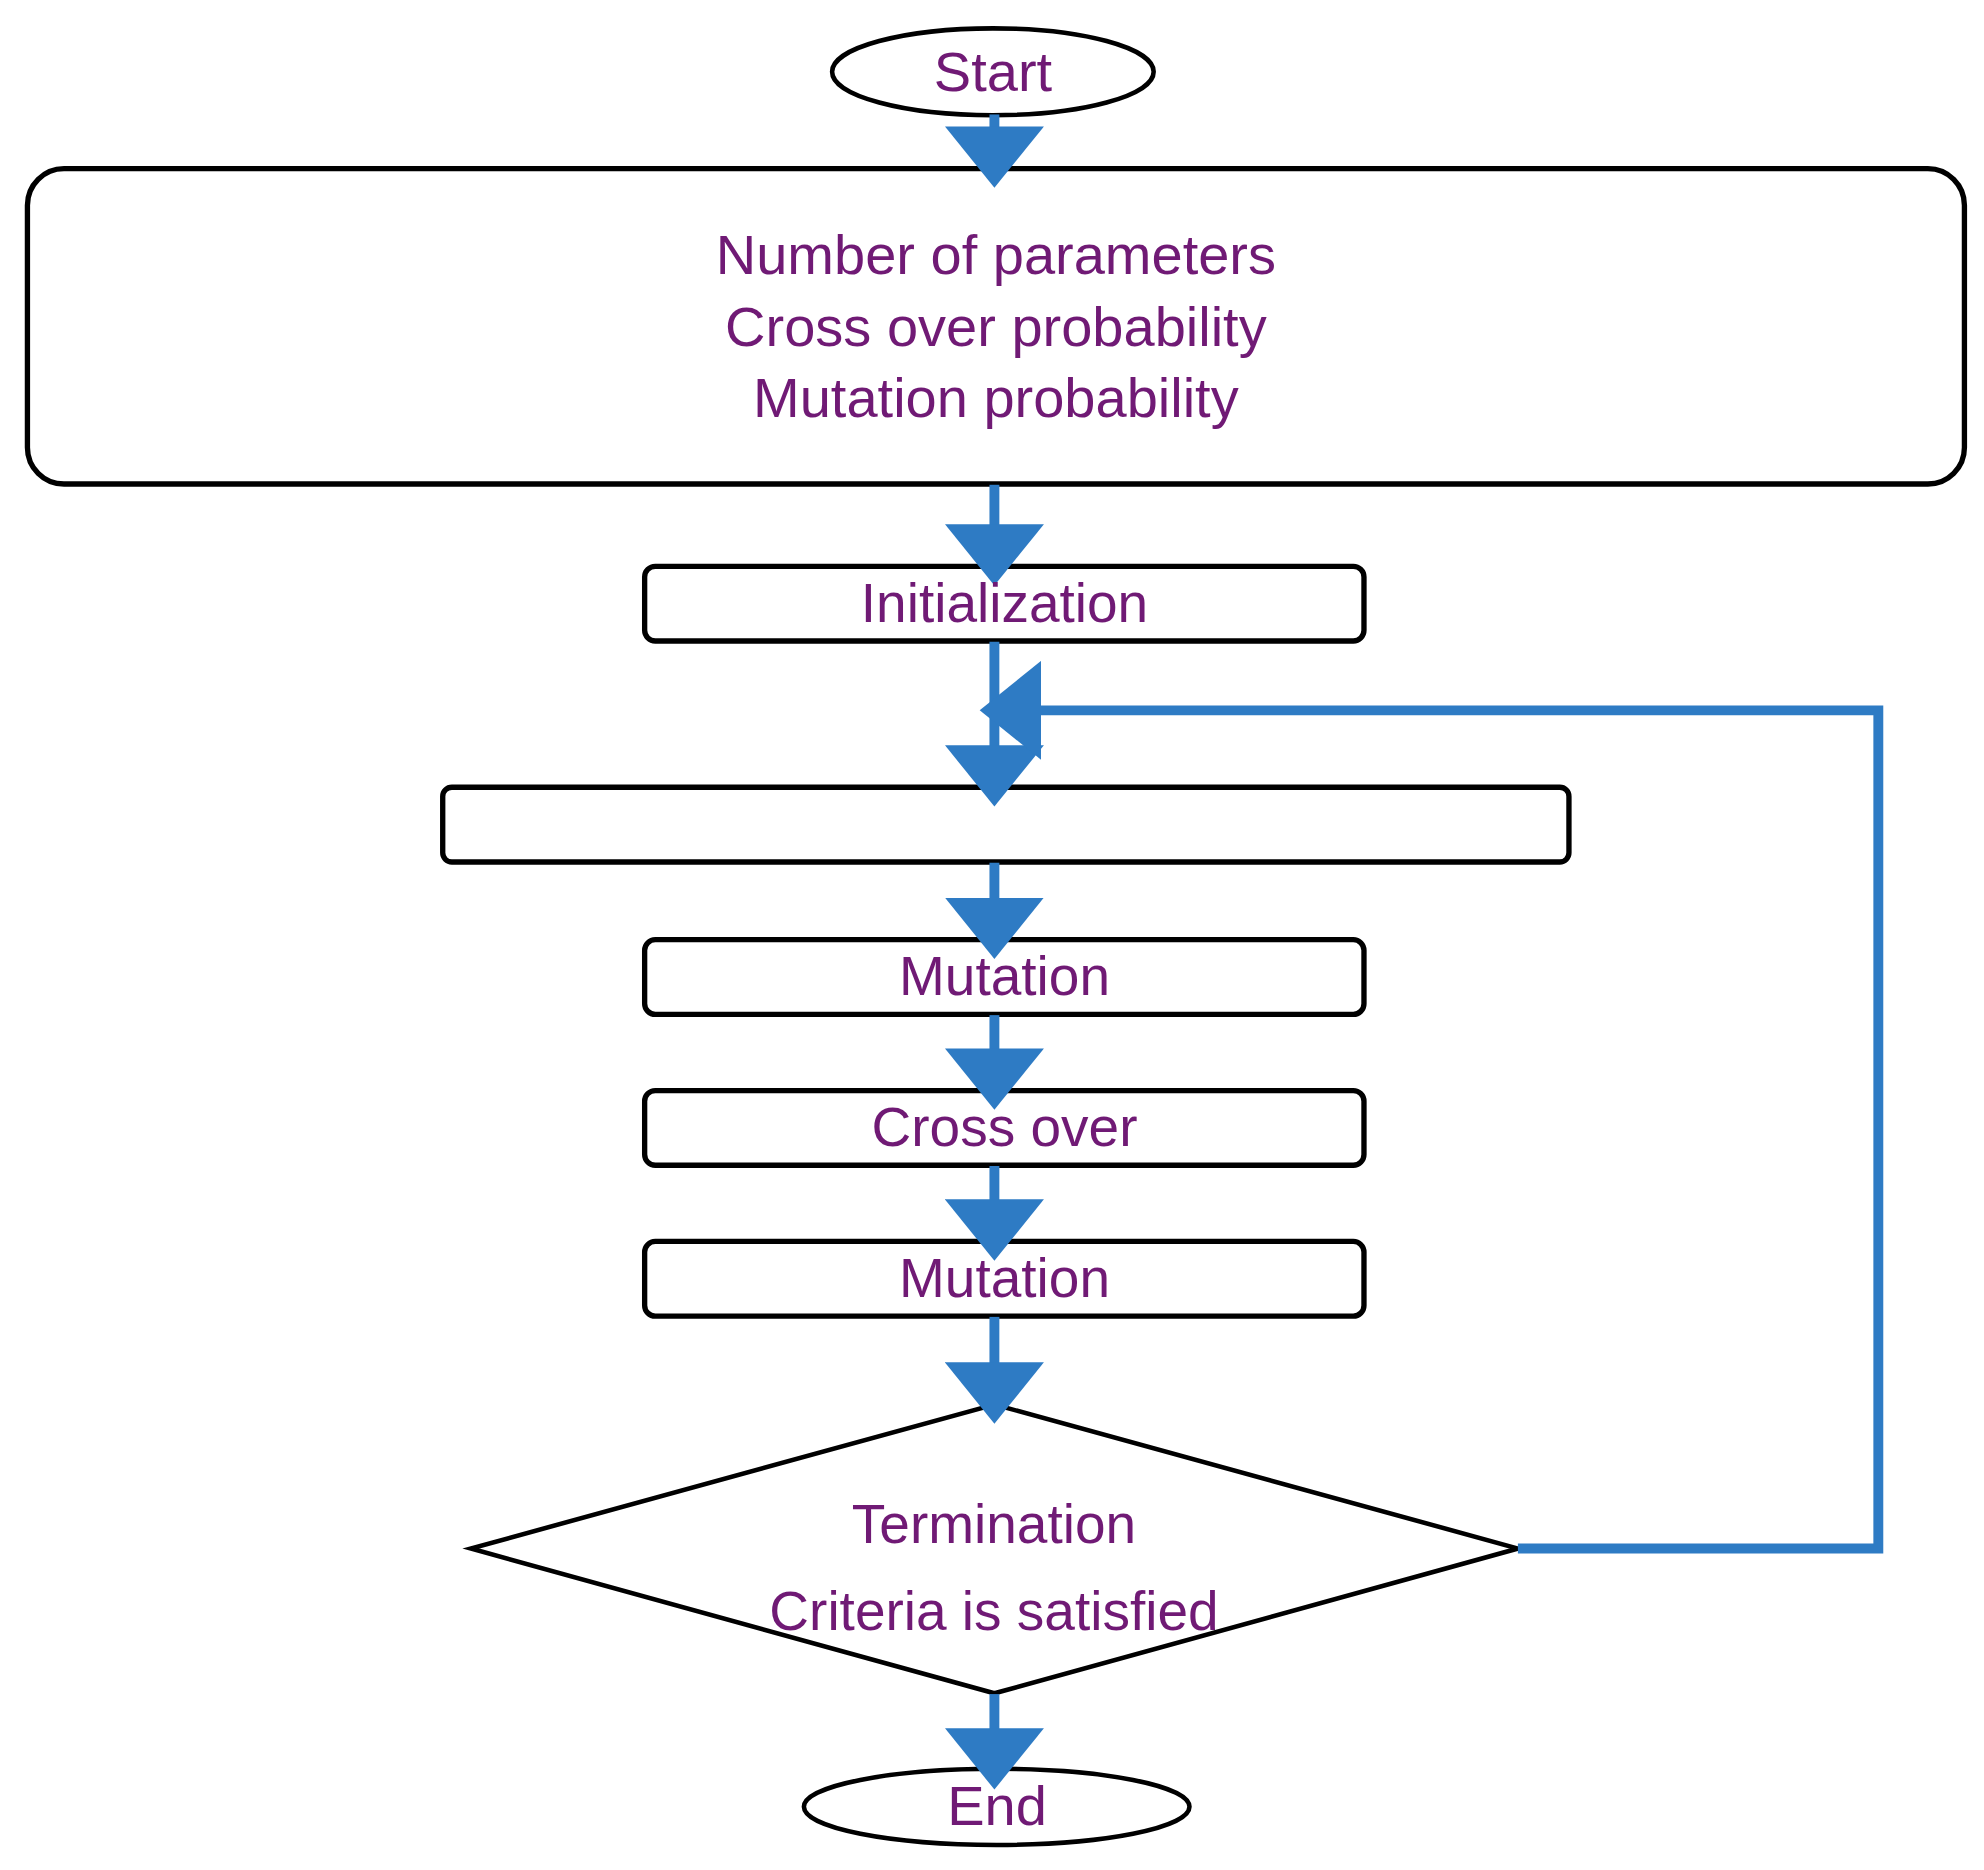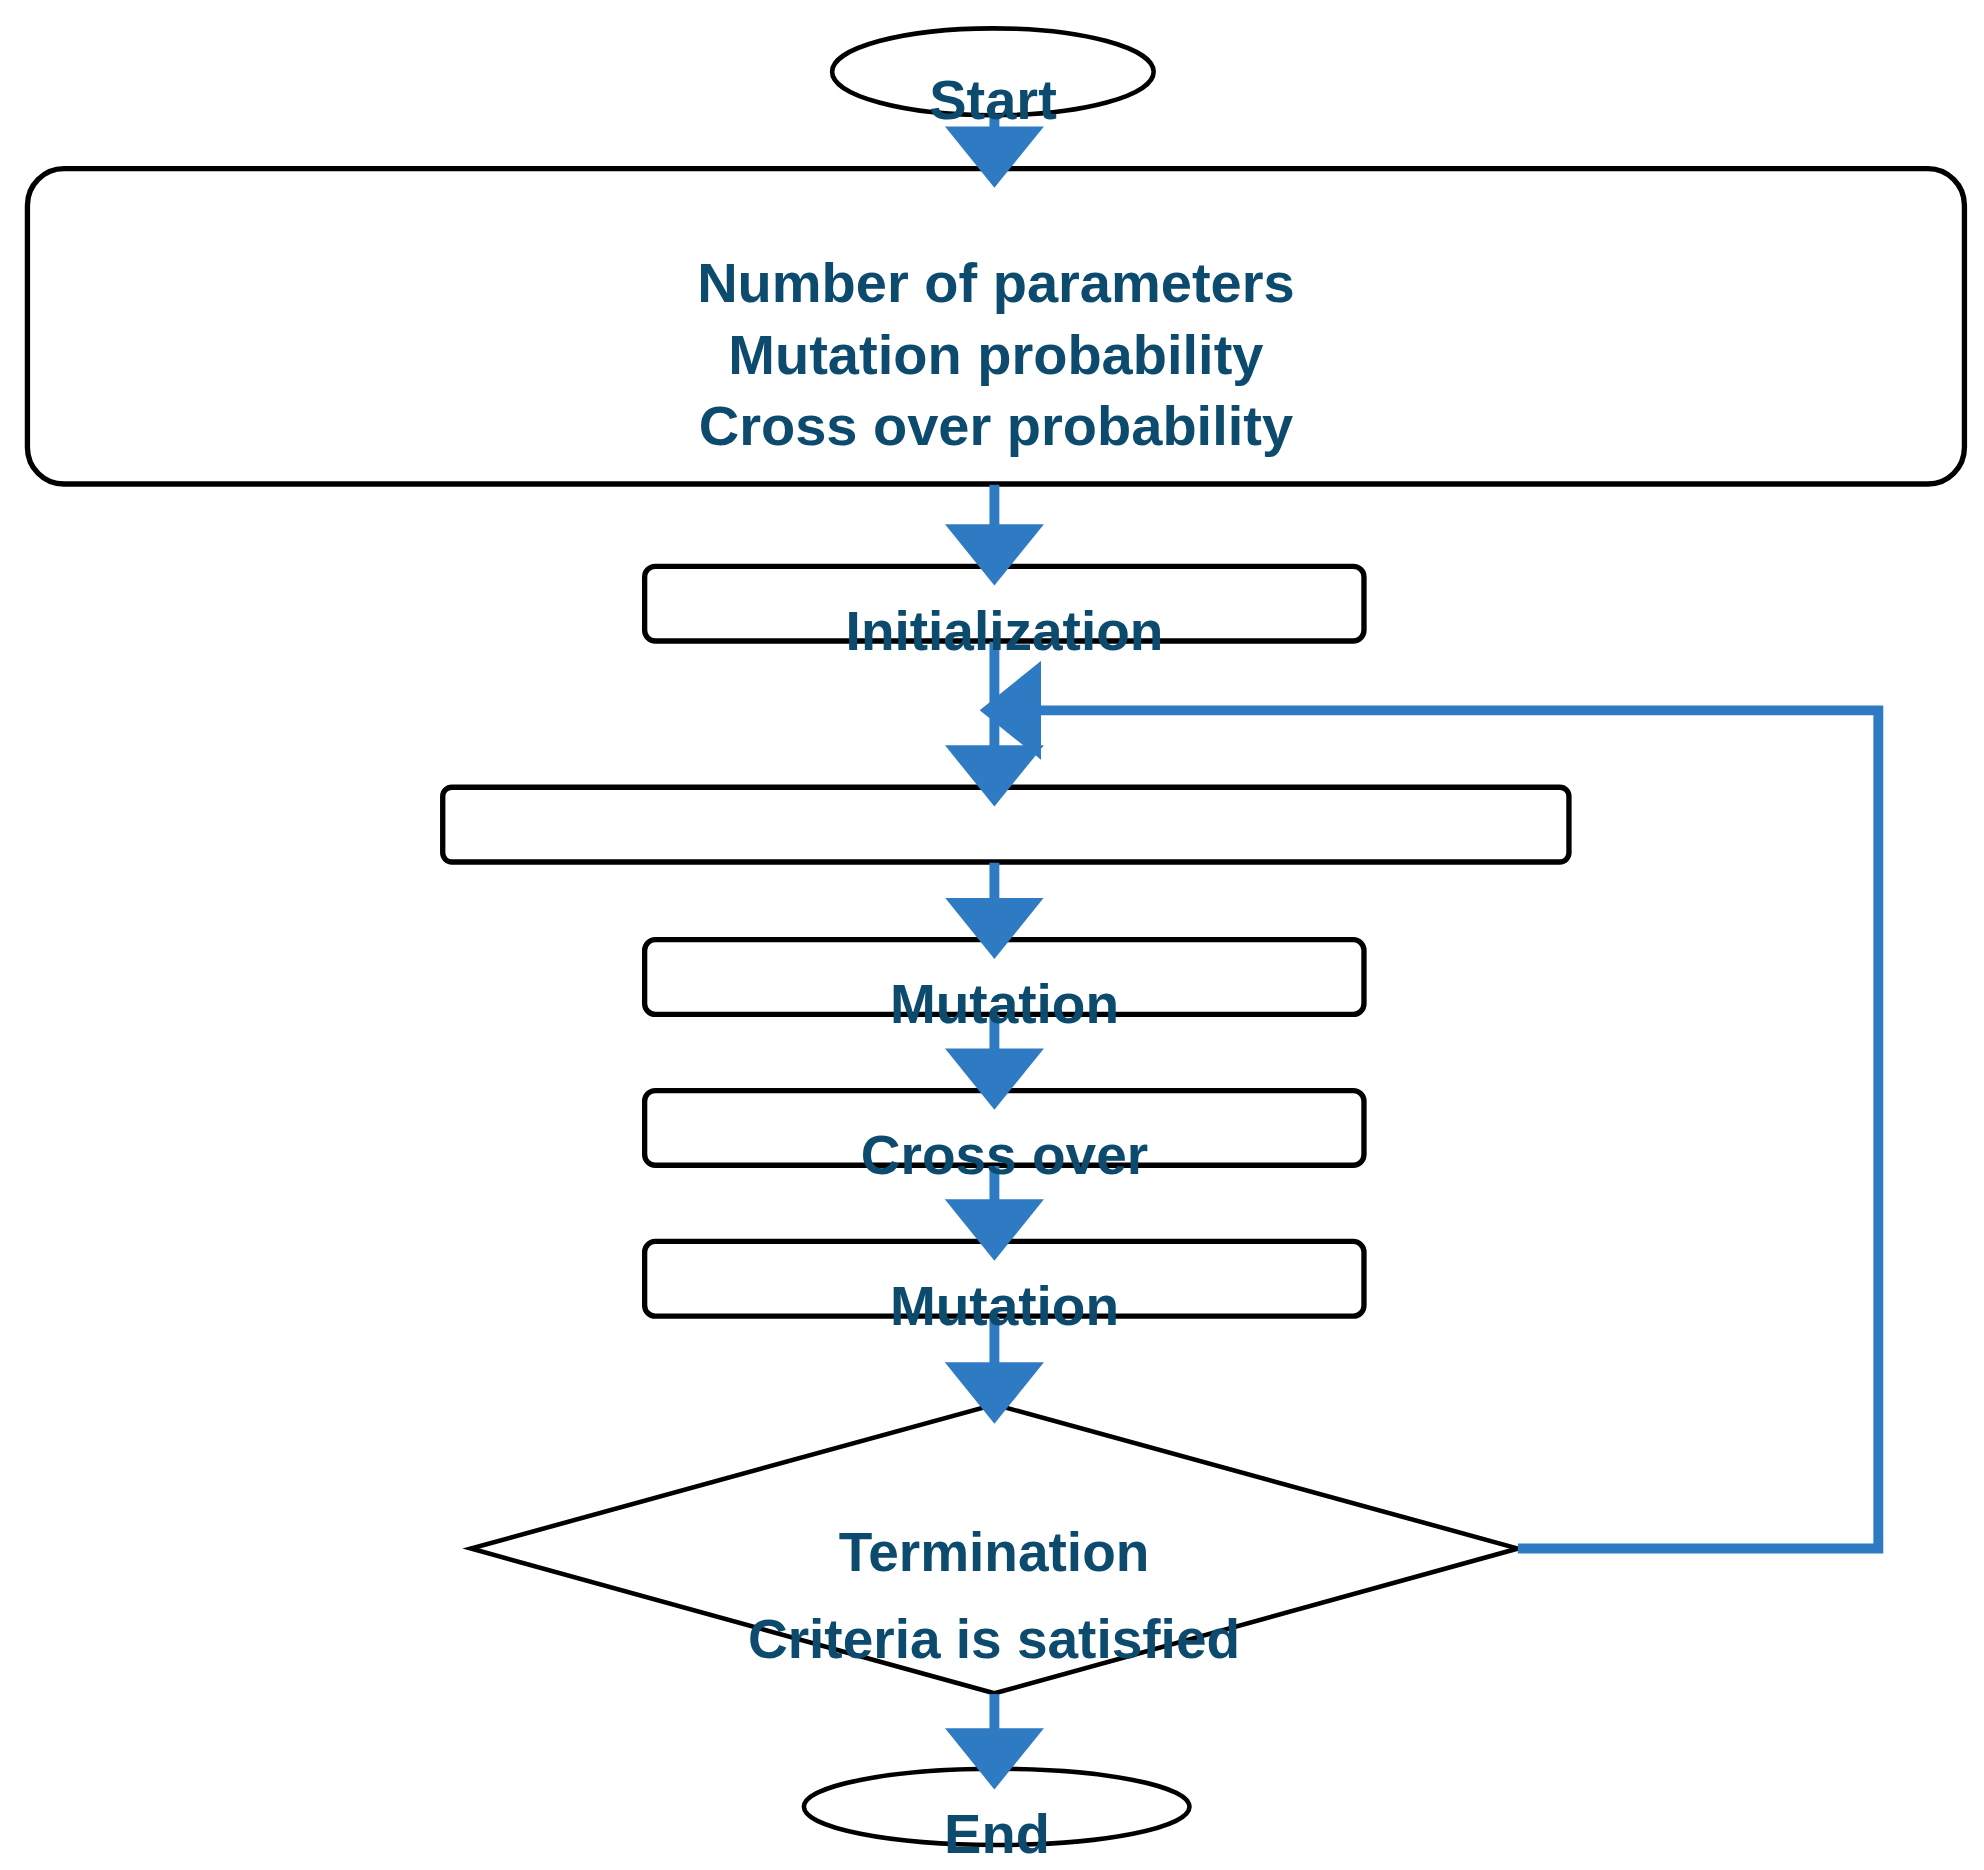--- a/index.html
+++ b/index.html
@@ -23,27 +23,26 @@
     width: 1985px;
     height: 1871px;
   }
   .node-text {
     position: absolute;
     display: flex;
     flex-direction: column;
     align-items: center;
     justify-content: center;
     text-align: center;
-    color: #0c4a6e;
+    color: #701a75;
     font-family: "Liberation Sans", "DejaVu Sans", sans-serif;
-    font-weight: 700;
+    font-weight: 400;
     line-height: 1.0;
     white-space: nowrap;
     pointer-events: none;
-    margin-top: 28px;
   }
   .t-terminal { font-size: 56px; }
   .t-process  { font-size: 55px; }
   .t-params   { font-size: 56px; line-height: 1.28; }
   .t-decision { font-size: 55px; line-height: 1.30; }
   .params-line { display: block; }
 </style>
 </head>
 <body>
 
@@ -93,22 +92,22 @@
 
     <line x1="1305" y1="2223" x2="1305" y2="2308" stroke="#2E7BC4" stroke-width="13" marker-end="url(#arrowDown)"></line>
 
     <path d="M 1992 2032 L 2465 2032 L 2465 932 L 1326 932" fill="none" stroke="#2E7BC4" stroke-width="13" stroke-linejoin="miter" marker-end="url(#arrowLeftHead)"></path>
   </svg>
 
   <div class="node-text t-terminal" style="left:832px; top:43px; width:322px; height:58px;">Start</div>
 
   <div class="node-text t-params" style="left:27.4px; top:180px; width:1937px; height:293px;">
     <span class="params-line">Number of parameters</span>
+    <span class="params-line">Cross over probability</span>
     <span class="params-line">Mutation probability</span>
-    <span class="params-line">Cross over probability</span>
   </div>
 
   <div class="node-text t-process" style="left:645px; top:573px; width:719px; height:61px;">Initialization</div>
 
 
   <div class="node-text t-process" style="left:645px; top:946px; width:719px; height:61px;">Mutation</div>
 
   <div class="node-text t-process" style="left:645px; top:1248px; width:719px; height:61px;">Mutation</div>
 
   <div class="node-text t-process" style="left:645px; top:1097px; width:719px; height:61px;">Cross over</div>

